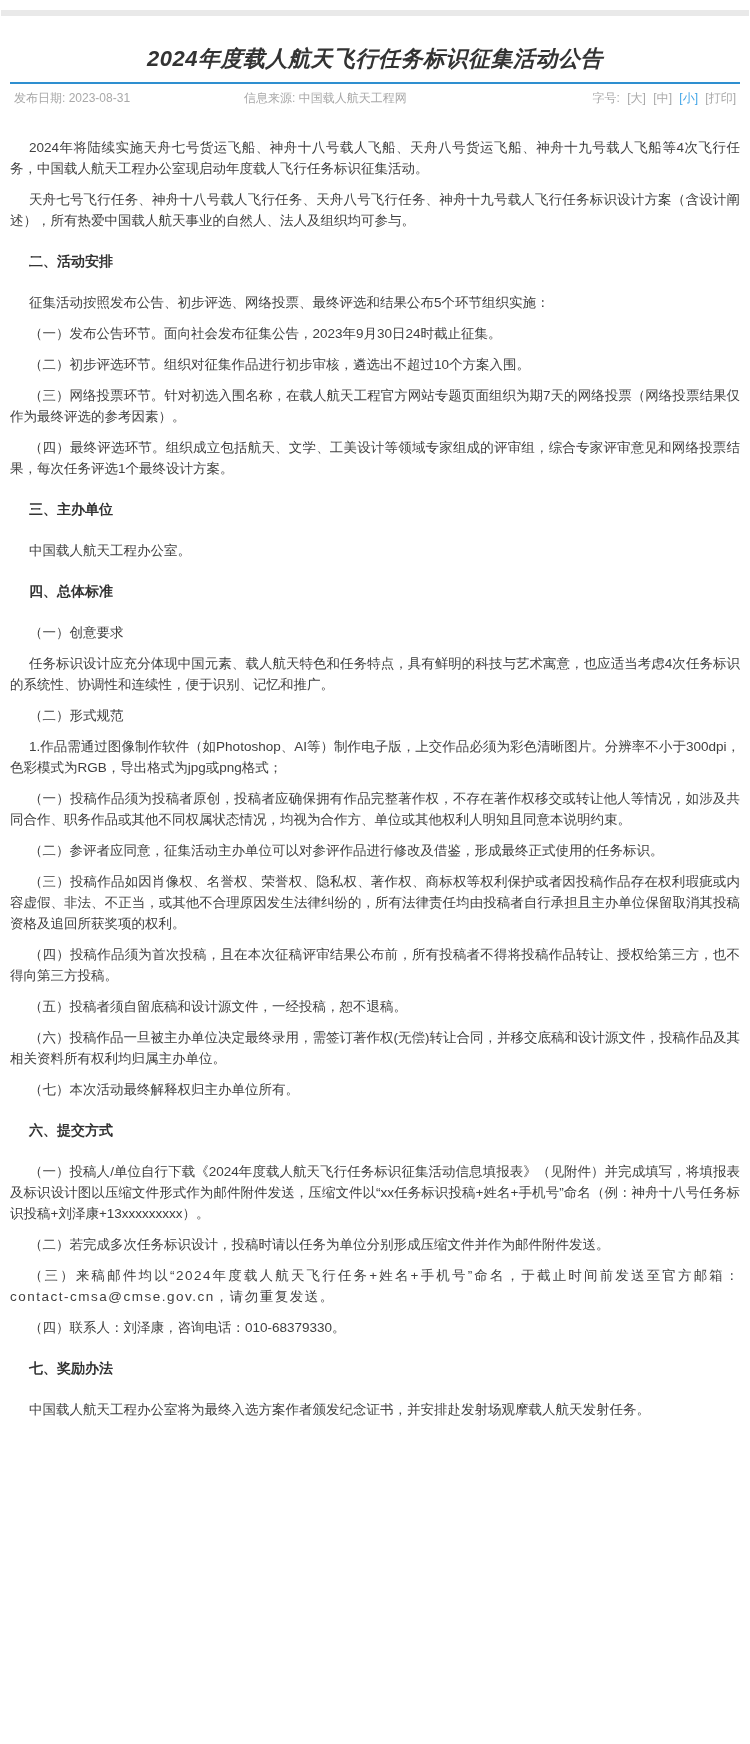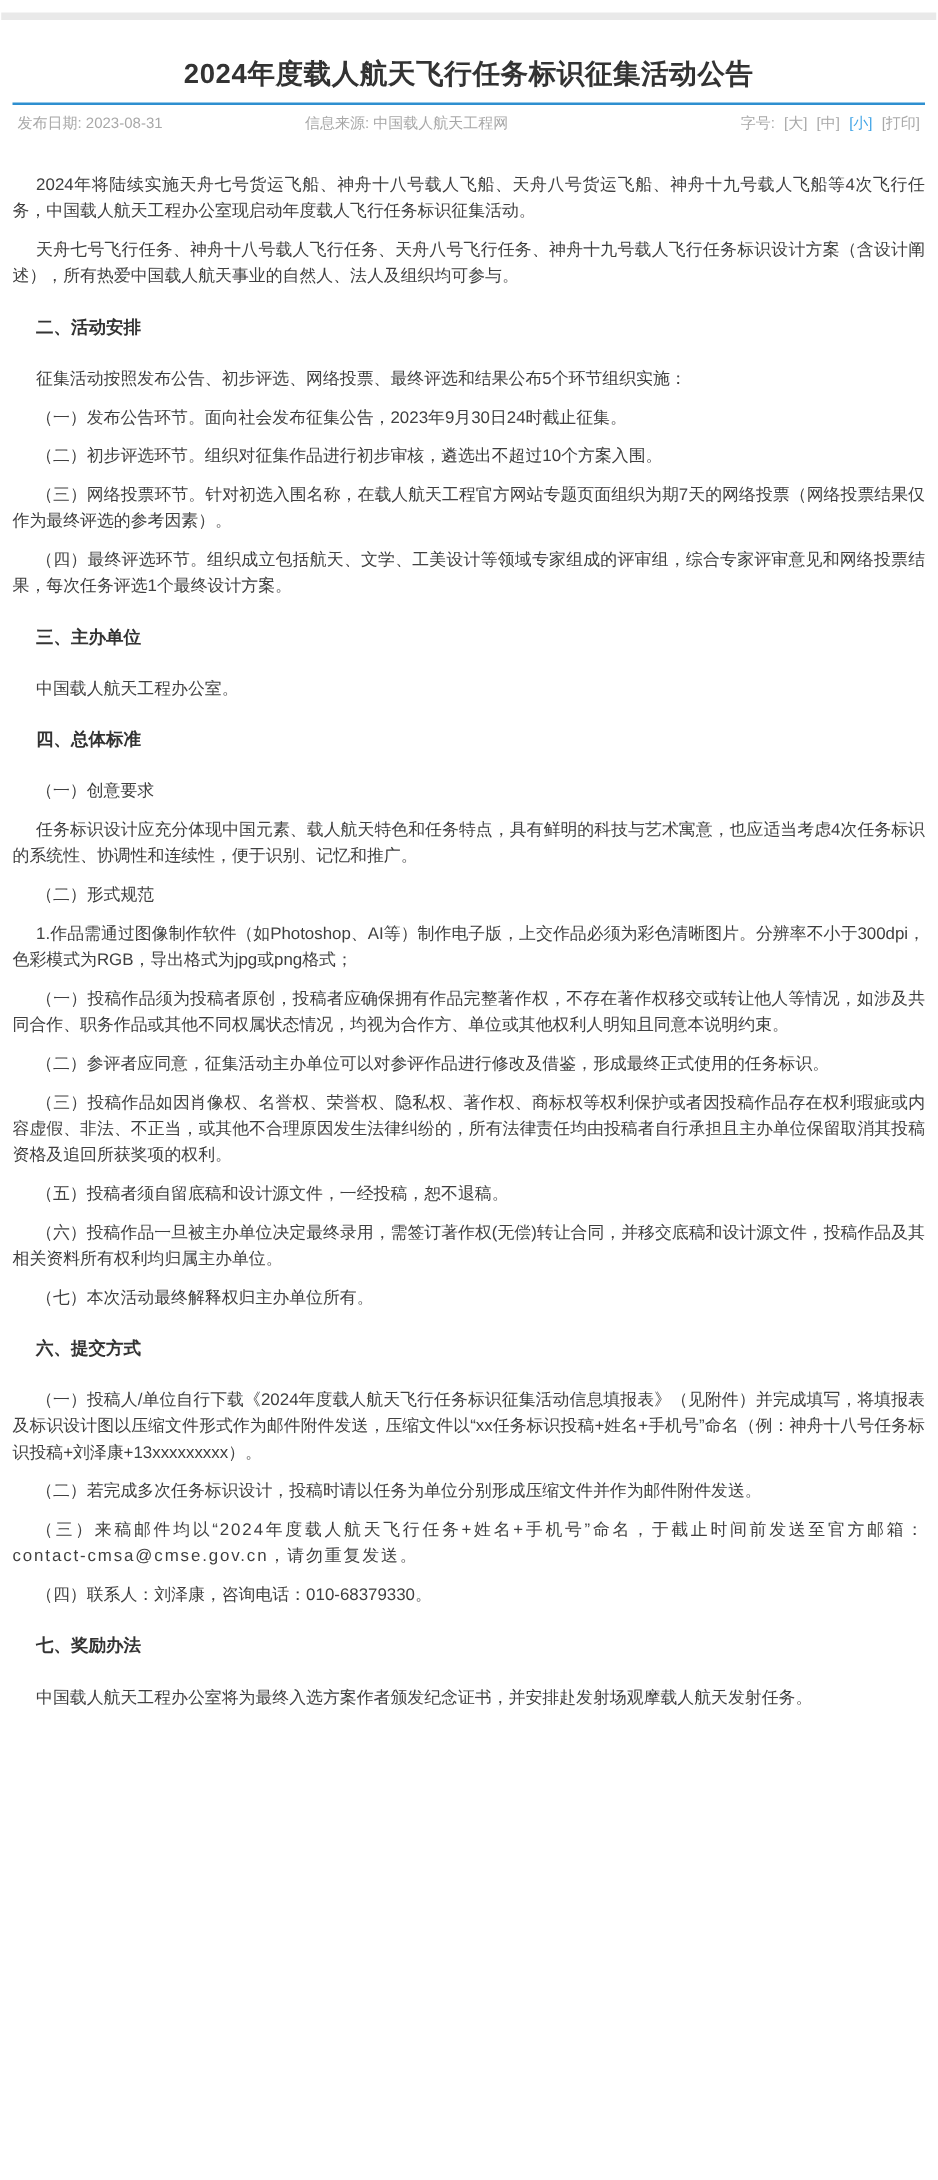--- a/index.html
+++ b/index.html
@@ -8,21 +8,21 @@
     --meta-gray:#a8a8a8;
     --text-color:#404040;
     --heading-color:#333333;
     --band-gray:#e9e9e9;
   }
   html,body{margin:0;padding:0;background:#ffffff;}
   body{font-family:"Liberation Sans","DejaVu Sans",sans-serif;}
   .page{width:750px;height:1744px;overflow:hidden;box-sizing:border-box;background:#fff;margin:0 auto;position:relative;}
   .top-band{height:6px;background:var(--band-gray);margin:10px 1px 0 1px;}
   .header{padding:30px 10px 0 10px;}
-  h1.title{margin:0 0 10px 0;font-size:22px;line-height:26px;font-weight:bold;color:var(--heading-color);text-align:center;letter-spacing:0.5px;}
+  h1.title{margin:0 0 10px 0;font-size:22px;line-height:26px;font-weight:bold;color:var(--heading-color);text-align:center;letter-spacing:0.5px;font-style:italic;}
   .rule{border:0;border-top:2px solid var(--accent-blue);margin:0;}
   .meta{display:flex;align-items:baseline;padding:6px 4px 0 4px;font-size:12px;color:var(--meta-gray);gap:12px;}
   .m-left{width:218px;flex:none;}
   .m-center{flex:1;}
   .m-right{flex:none;text-align:left;white-space:nowrap;}
   .szlink{color:var(--meta-gray);text-decoration:none;cursor:pointer;margin-left:4px;}
   .szlink.active{color:var(--link-blue);}
   .article{padding:20px 10px 0 10px;color:var(--text-color);font-size:13.5px;line-height:21px;text-align:justify;}
   .article p.para{margin:10px 0;text-indent:1.4em;word-break:break-word;}
   .article h3.sec-h{margin:20px 0;font-size:14px;line-height:21px;font-weight:bold;color:var(--heading-color);text-indent:1.35em;text-align:left;}
@@ -62,20 +62,21 @@
       <h3 class="sec-h">三、主办单位</h3>
       <p class="para">中国载人航天工程办公室。</p>
       <h3 class="sec-h">四、总体标准</h3>
       <p class="para">（一）创意要求</p>
       <p class="para">任务标识设计应充分体现中国元素、载人航天特色和任务特点，具有鲜明的科技与艺术寓意，也应适当考虑4次任务标识的系统性、协调性和连续性，便于识别、记忆和推广。</p>
       <p class="para">（二）形式规范</p>
       <p class="para">1.作品需通过图像制作软件（如Photoshop、AI等）制作电子版，上交作品必须为彩色清晰图片。分辨率不小于300dpi，色彩模式为RGB，导出格式为jpg或png格式；</p>
       <p class="para">（一）投稿作品须为投稿者原创，投稿者应确保拥有作品完整著作权，不存在著作权移交或转让他人等情况，如涉及共同合作、职务作品或其他不同权属状态情况，均视为合作方、单位或其他权利人明知且同意本说明约束。</p>
       <p class="para">（二）参评者应同意，征集活动主办单位可以对参评作品进行修改及借鉴，形成最终正式使用的任务标识。</p>
       <p class="para">（三）投稿作品如因肖像权、名誉权、荣誉权、隐私权、著作权、商标权等权利保护或者因投稿作品存在权利瑕疵或内容虚假、非法、不正当，或其他不合理原因发生法律纠纷的，所有法律责任均由投稿者自行承担且主办单位保留取消其投稿资格及追回所获奖项的权利。</p>
+      <p class="para">（四）投稿作品须为首次投稿，且在本次征稿评审结果公布前，所有投稿者不得将投稿作品转让、授权给第三方，也不得向第三方投稿。</p>
       <p class="para">（五）投稿者须自留底稿和设计源文件，一经投稿，恕不退稿。</p>
       <p class="para">（六）投稿作品一旦被主办单位决定最终录用，需签订著作权(无偿)转让合同，并移交底稿和设计源文件，投稿作品及其相关资料所有权利均归属主办单位。</p>
       <p class="para">（七）本次活动最终解释权归主办单位所有。</p>
       <h3 class="sec-h">六、提交方式</h3>
       <p class="para">（一）投稿人/单位自行下载《2024年度载人航天飞行任务标识征集活动信息填报表》（见附件）并完成填写，将填报表及标识设计图以压缩文件形式作为邮件附件发送，压缩文件以“xx任务标识投稿+姓名+手机号”命名（例：神舟十八号任务标识投稿+刘泽康+13xxxxxxxxx）。</p>
       <p class="para">（二）若完成多次任务标识设计，投稿时请以任务为单位分别形成压缩文件并作为邮件附件发送。</p>
       <p class="para spaced">（三）来稿邮件均以“2024年度载人航天飞行任务+姓名+手机号”命名，于截止时间前发送至官方邮箱：contact-cmsa@cmse.gov.cn，请勿重复发送。</p>
       <p class="para">（四）联系人：刘泽康，咨询电话：010-68379330。</p>
       <h3 class="sec-h">七、奖励办法</h3>
       <p class="para">中国载人航天工程办公室将为最终入选方案作者颁发纪念证书，并安排赴发射场观摩载人航天发射任务。</p>

